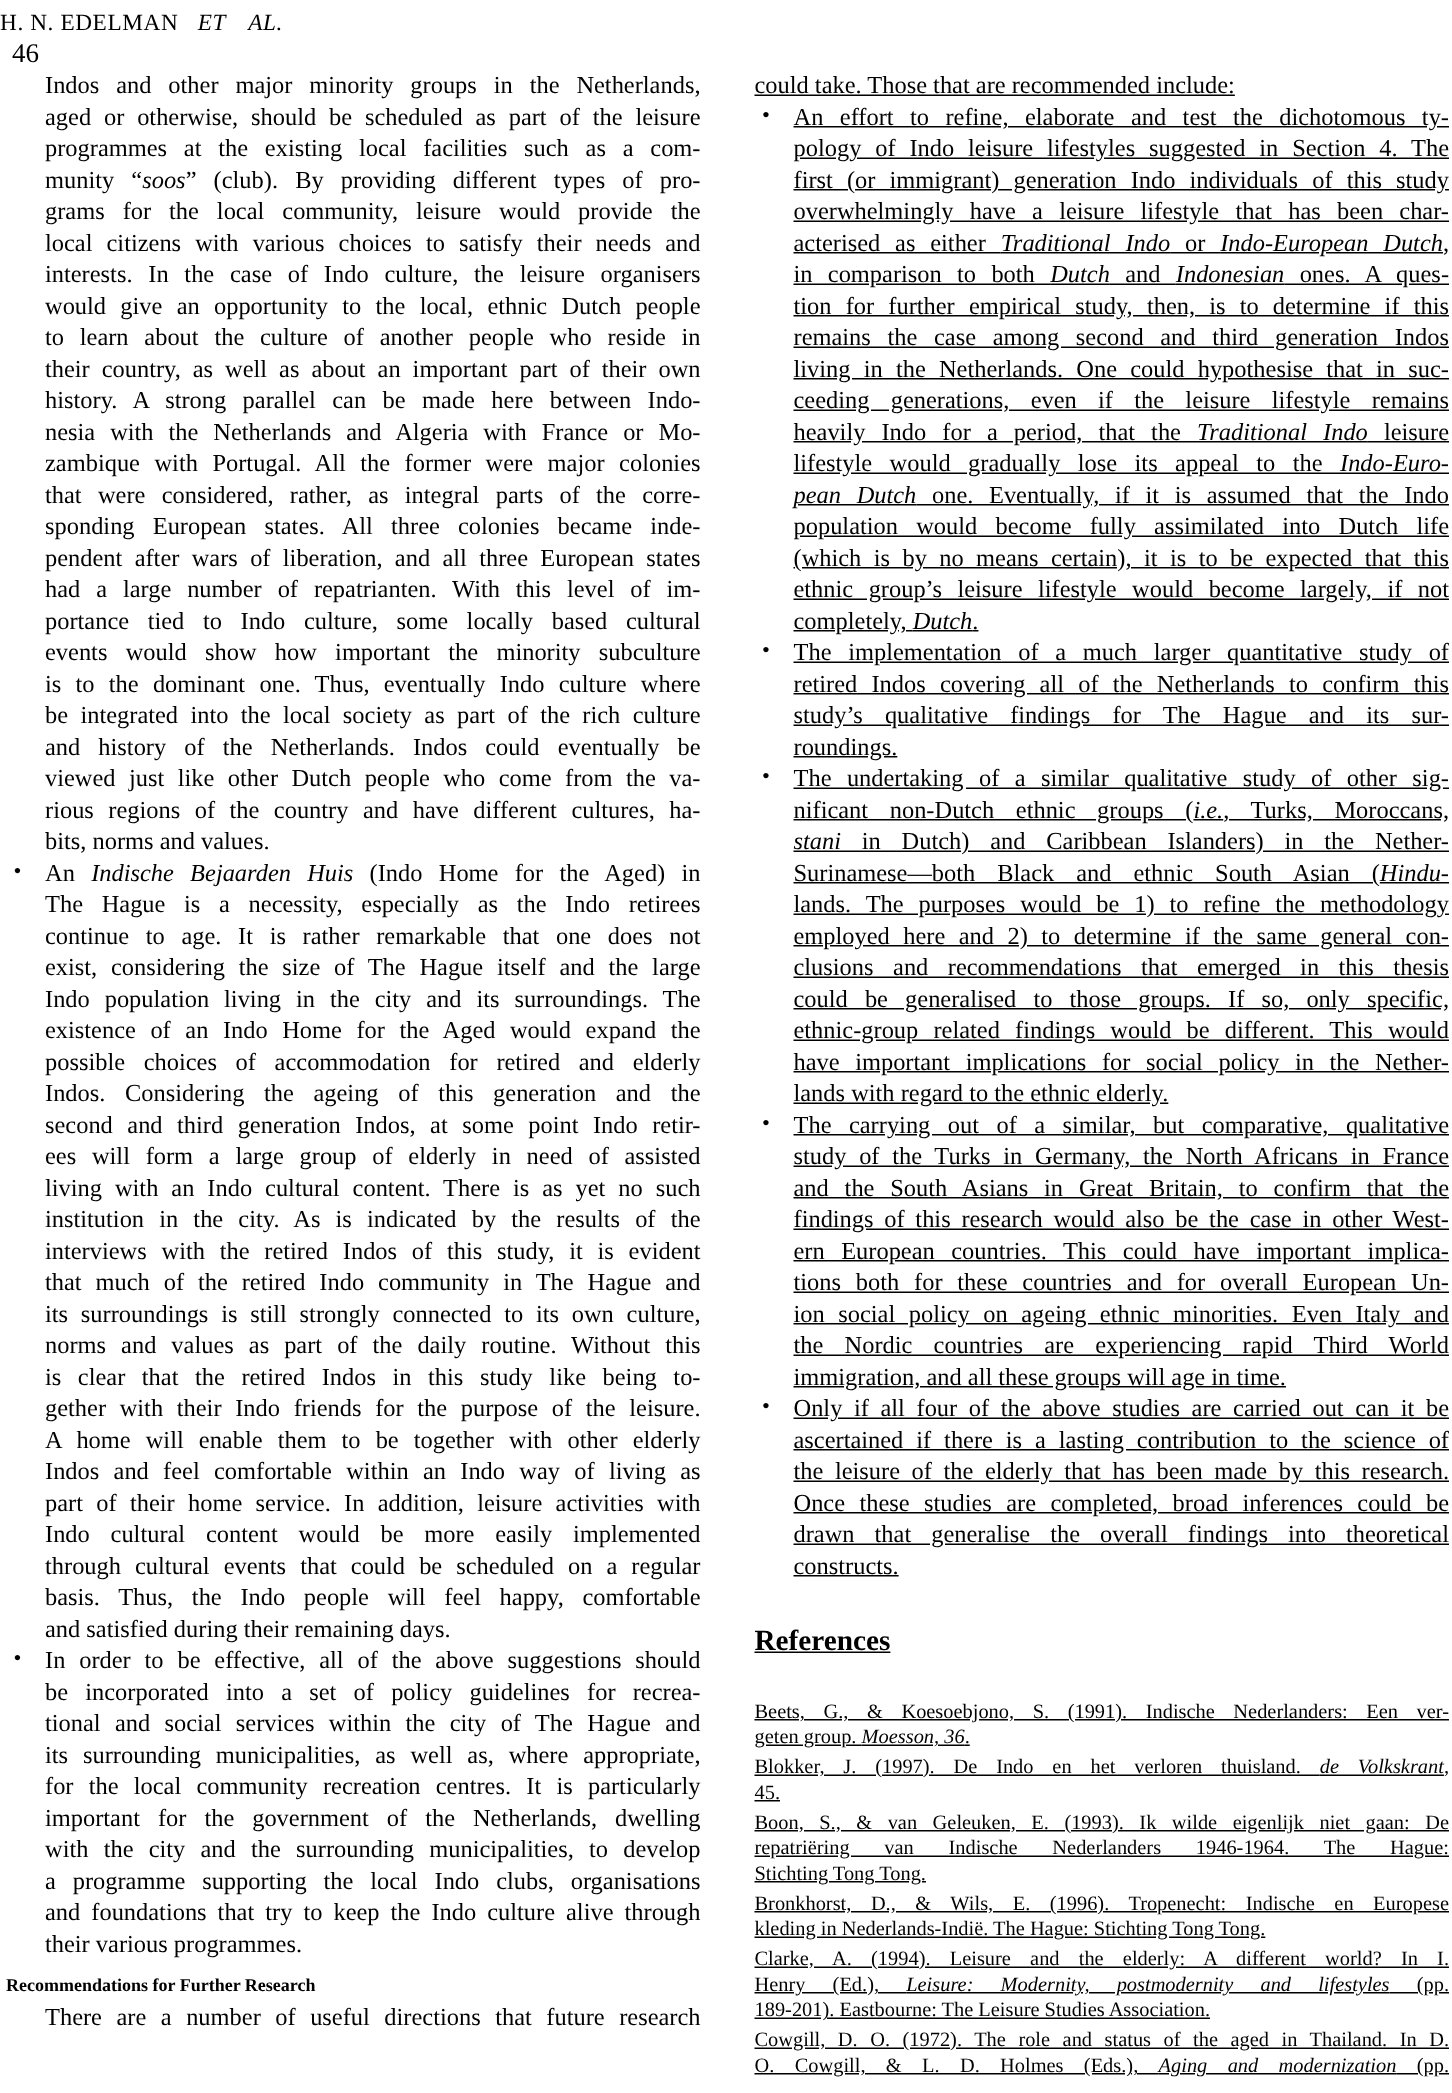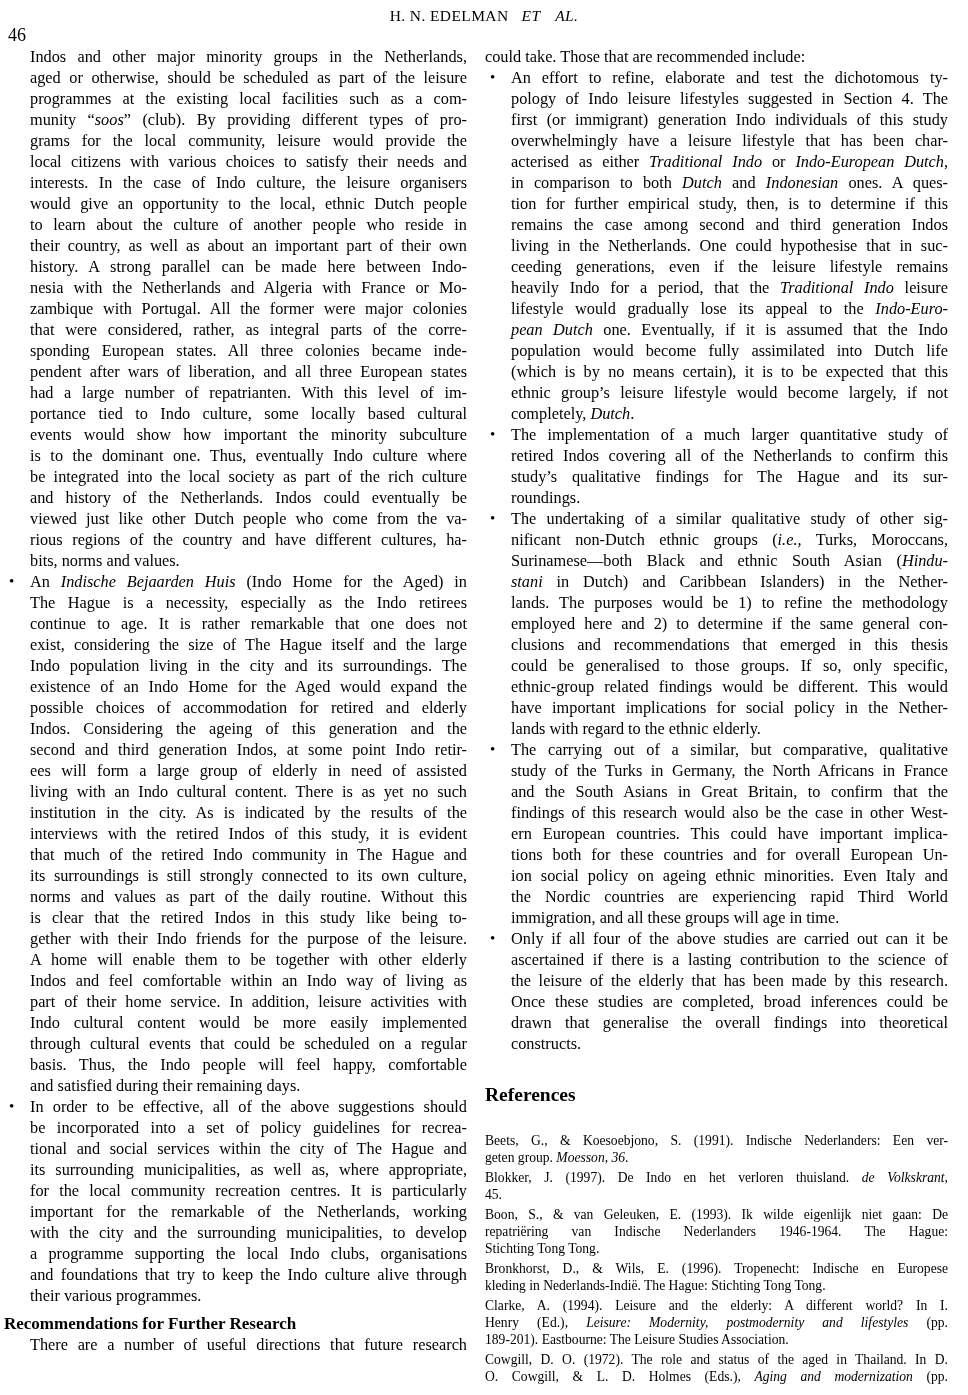--- a/index.html
+++ b/index.html
@@ -2,32 +2,32 @@
 <html><head>
 <meta charset="utf-8">
 <style>
   html,body{margin:0;padding:0;}
   body{
     width:968px;height:1395px;position:relative;overflow:hidden;
     background:#ffffff;color:#000000;
     font-family:"Liberation Serif","DejaVu Serif",serif;
   }
   .pagenum{position:absolute;left:8px;top:25px;font-size:18px;}
-  .runhead{position:absolute;left:0;top:7px;width:100%;text-align:center;font-size:15.5px;letter-spacing:.4px;}
+  .runhead{position:absolute;left:0;top:7px;width:100%;font-size:15.5px;letter-spacing:.4px;}
   .runhead .etal{font-style:italic;margin-left:13px;word-spacing:11px;}
   .col{position:absolute;top:46px;width:463px;font-size:16.3px;line-height:21px;}
   .col-left{left:4px;}
-  .col-right{left:485px;}
+  .col-right{left:503px;text-decoration:underline;}
   .block{position:relative;}
   .block.cont .lines,.block.bullet .lines{margin-left:26px;}
   .marker{position:absolute;left:5px;top:0;font-size:15px;}
   .line{text-align:justify;text-align-last:justify;}
   .line.lastline{text-align-last:left;}
   .block.firstind .line{text-indent:26px;}
-  .block.heading{font-weight:bold;font-size:17px;margin-top:7px;}
+  .block.heading{font-weight:bold;font-size:12px;margin-top:7px;}
   .block.heading_center{font-weight:bold;font-size:19.5px;margin-top:30px;margin-bottom:27px;}
   .block.reference{font-size:13.6px;line-height:17.4px;margin-bottom:2px;}
   .block.reference .hangind{margin-left:0;}
   i{font-style:italic;}
 </style>
 </head>
 <body>
 
 <div class="pagenum">46</div>
 
@@ -94,21 +94,21 @@
       </div>
     </div>
     <div class="block bullet">
       <span class="marker">•</span>
       <div class="lines">
         <div class="line">In order to be effective, all of the above suggestions should</div>
         <div class="line">be incorporated into a set of policy guidelines for recrea-</div>
         <div class="line">tional and social services within the city of The Hague and</div>
         <div class="line">its surrounding municipalities, as well as, where appropriate,</div>
         <div class="line">for the local community recreation centres. It is particularly</div>
-        <div class="line">important for the remarkable of the Netherlands, working</div>
+        <div class="line">important for the government of the Netherlands, dwelling</div>
         <div class="line">with the city and the surrounding municipalities, to develop</div>
         <div class="line">a programme supporting the local Indo clubs, organisations</div>
         <div class="line">and foundations that try to keep the Indo culture alive through</div>
         <div class="line lastline">their various programmes.</div>
       </div>
     </div>
     <div class="block heading">Recommendations for Further Research</div>
     <div class="block firstind">
       <div class="lines">
         <div class="line">There are a number of useful directions that future research</div>
@@ -150,22 +150,22 @@
         <div class="line">retired Indos covering all of the Netherlands to confirm this</div>
         <div class="line">study’s qualitative findings for The Hague and its sur-</div>
         <div class="line lastline">roundings.</div>
       </div>
     </div>
     <div class="block bullet">
       <span class="marker">•</span>
       <div class="lines">
         <div class="line">The undertaking of a similar qualitative study of other sig-</div>
         <div class="line">nificant non-Dutch ethnic groups (<i>i.e.</i>, Turks, Moroccans,</div>
+        <div class="line"><i>stani</i> in Dutch) and Caribbean Islanders) in the Nether-</div>
         <div class="line">Surinamese—both Black and ethnic South Asian (<i>Hindu-</i></div>
-        <div class="line"><i>stani</i> in Dutch) and Caribbean Islanders) in the Nether-</div>
         <div class="line">lands. The purposes would be 1) to refine the methodology</div>
         <div class="line">employed here and 2) to determine if the same general con-</div>
         <div class="line">clusions and recommendations that emerged in this thesis</div>
         <div class="line">could be generalised to those groups. If so, only specific,</div>
         <div class="line">ethnic-group related findings would be different. This would</div>
         <div class="line">have important implications for social policy in the Nether-</div>
         <div class="line lastline">lands with regard to the ethnic elderly.</div>
       </div>
     </div>
     <div class="block bullet">

